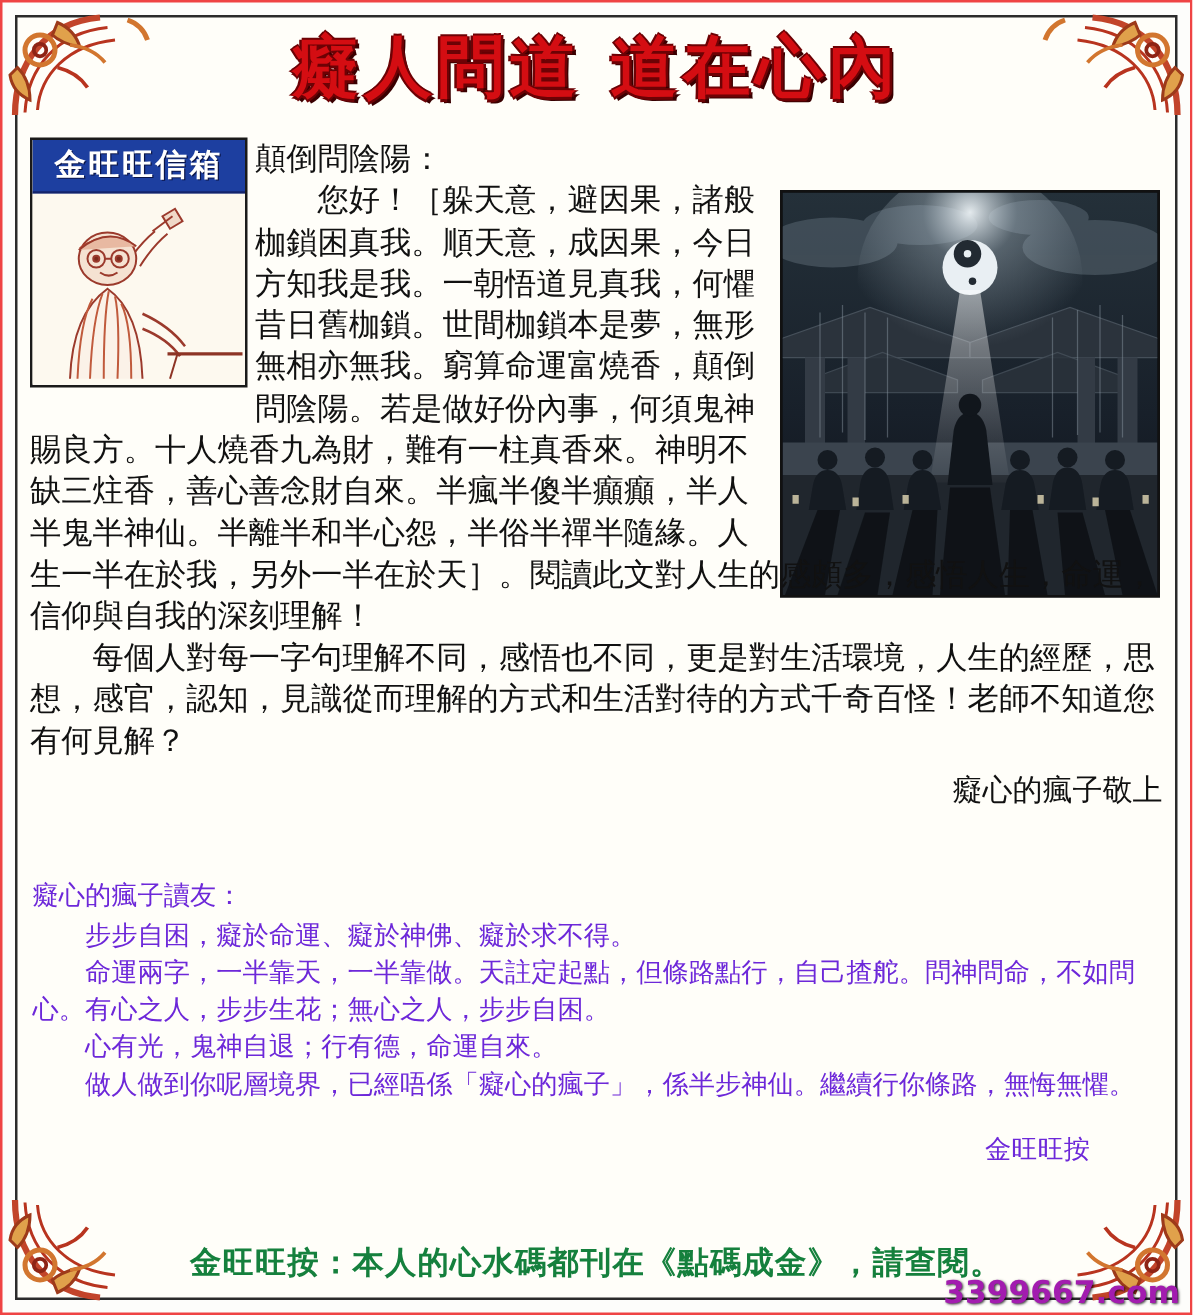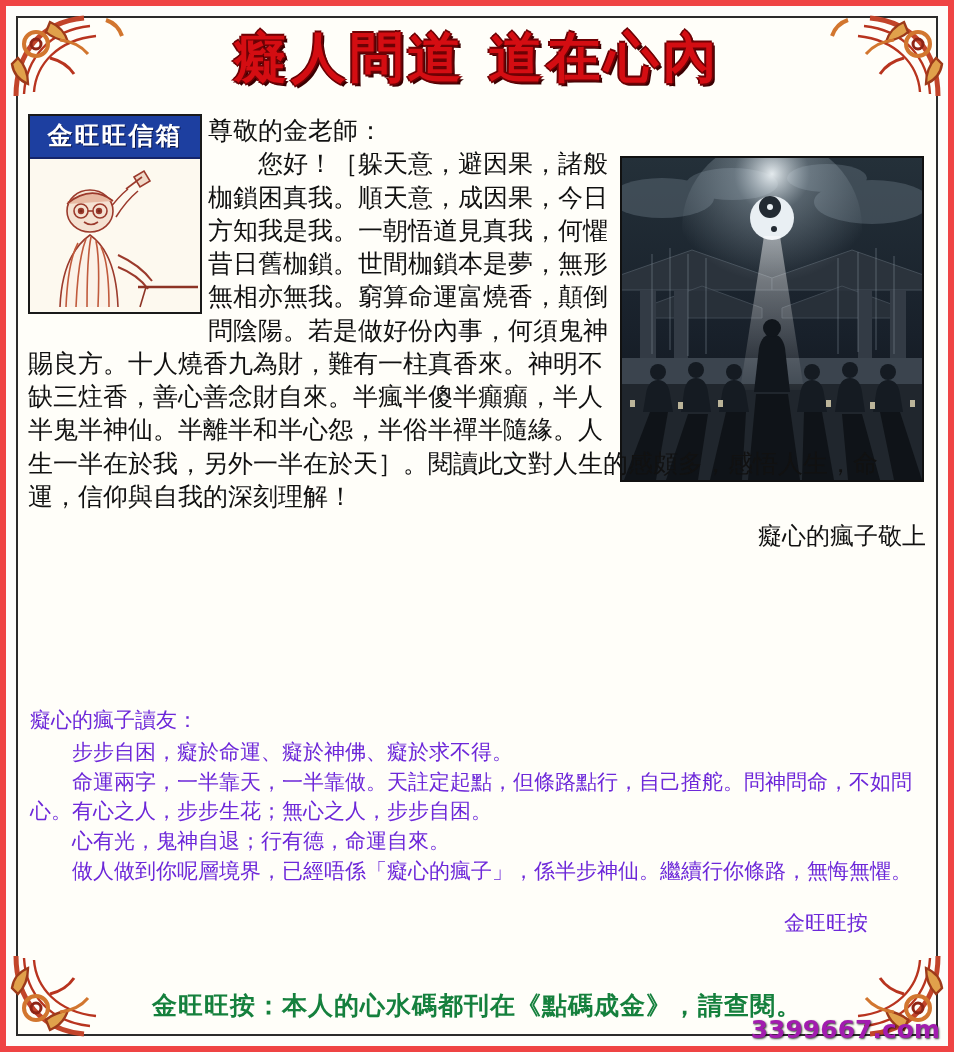--- a/index.html
+++ b/index.html
@@ -7,21 +7,21 @@
     width:954px;height:1052px;
     background:#ffffff;
     font-family:"Liberation Serif", serif;
     overflow:hidden;
   }
   .page{
     position:relative;
     width:954px;height:1052px;
     box-sizing:border-box;
     background:#fdfdfb;
-    border:6px solid #ef4444;
+    border:2px solid #ef4444;
   }
   .inner-frame{
     position:absolute;
     left:10px;top:10px;right:10px;bottom:10px;
     border:2px solid #2b2b2b;
     background:#fffef9;
   }
 
   
   .corner{
@@ -367,22 +367,23 @@
         <rect x="204" y="242" width="5" height="7"></rect>
         <rect x="248" y="244" width="5" height="7"></rect>
         <rect x="288" y="242" width="5" height="7"></rect>
       </g>
     </svg>
   </div>
 
   <div class="letter">
     <div class="float-logo-spacer"></div>
     <div class="float-photo-spacer"></div>
-    <p class="para noindent">尊敬的金老師：</p>
+    <p class="para noindent">顛倒問陰陽：</p>
     <p class="para">您好！［躲天意，避因果，諸般枷鎖困真我。順天意，成因果，今日方知我是我。一朝悟道見真我，何懼昔日舊枷鎖。世間枷鎖本是夢，無形無相亦無我。窮算命運富燒香，顛倒問陰陽。若是做好份內事，何須鬼神賜良方。十人燒香九為財，難有一柱真香來。神明不缺三炷香，善心善念財自來。半瘋半傻半癲癲，半人半鬼半神仙。半離半和半心怨，半俗半禪半隨緣。人生一半在於我，另外一半在於天］。閱讀此文對人生的感頗多，感悟人生，命運，信仰與自我的深刻理解！</p>
+    <p class="para">每個人對每一字句理解不同，感悟也不同，更是對生活環境，人生的經歷，思想，感官，認知，見識從而理解的方式和生活對待的方式千奇百怪！老師不知道您有何見解？</p>
     <div class="sign">癡心的瘋子敬上</div>
   </div>
 
   <div class="reply">
     <p class="addressee">癡心的瘋子讀友：</p>
     <p class="para">步步自困，癡於命運、癡於神佛、癡於求不得。</p>
     <p class="para">命運兩字，一半靠天，一半靠做。天註定起點，但條路點行，自己揸舵。問神問命，不如問心。有心之人，步步生花；無心之人，步步自困。</p>
     <p class="para">心有光，鬼神自退；行有德，命運自來。</p>
     <p class="para">做人做到你呢層境界，已經唔係「癡心的瘋子」，係半步神仙。繼續行你條路，無悔無懼。</p>
     <div class="reply-sign">金旺旺按</div>

